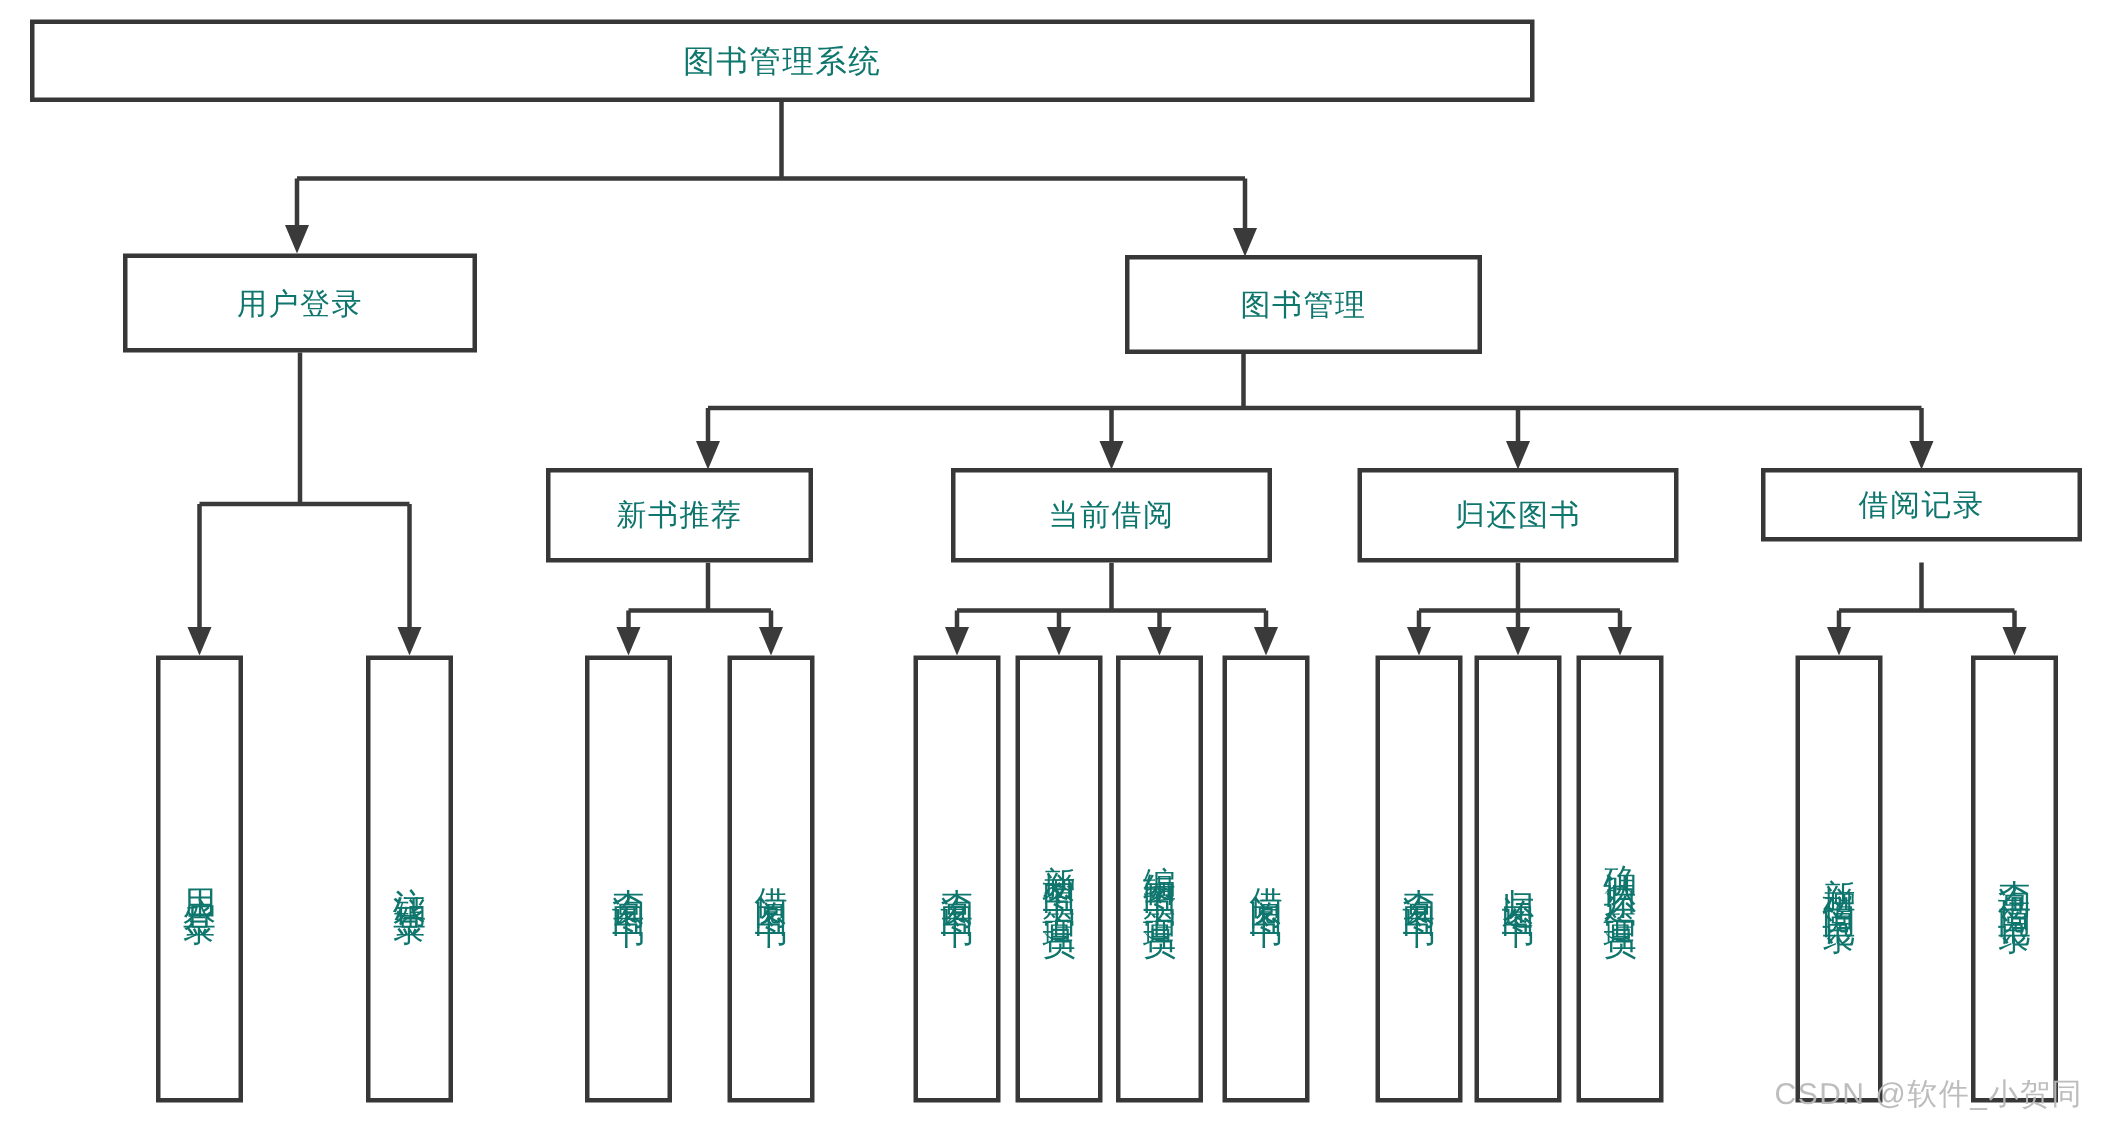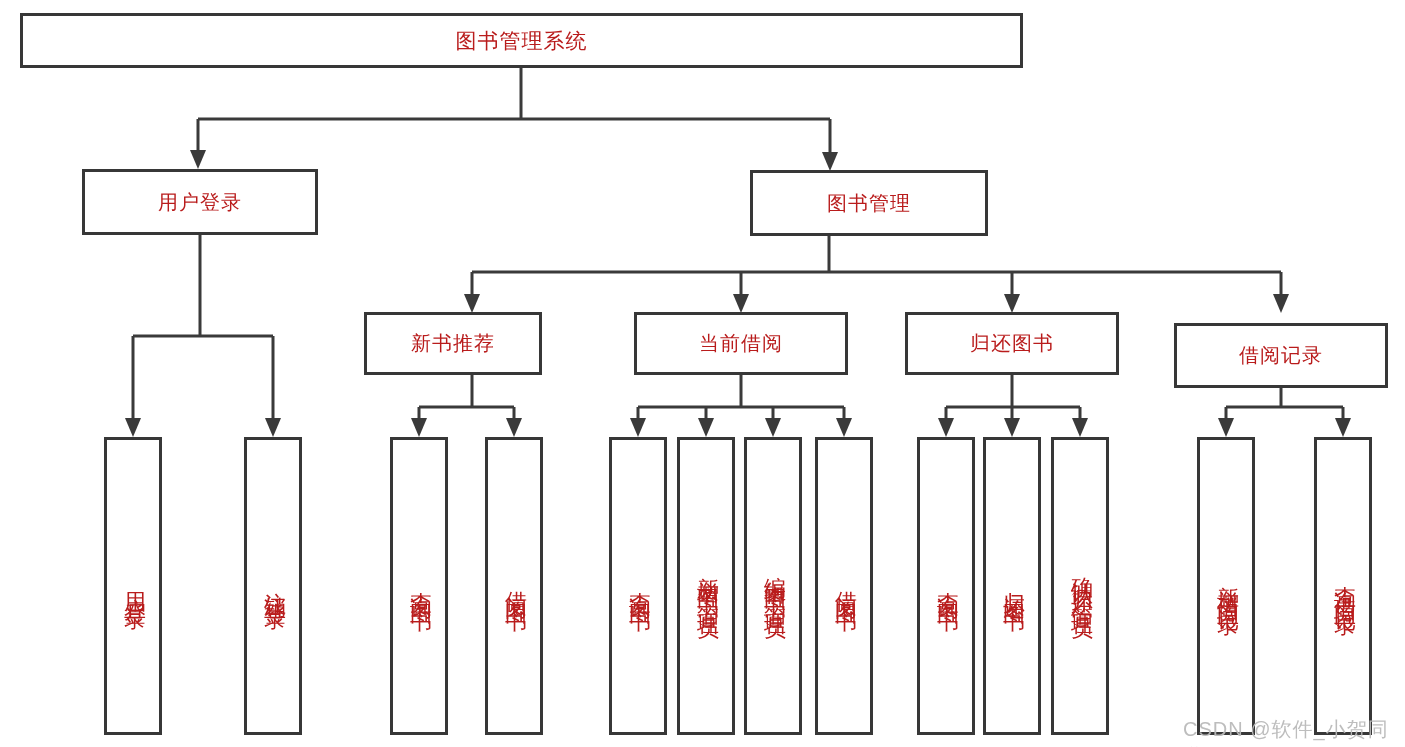--- a/index.html
+++ b/index.html
@@ -12,23 +12,22 @@
   }
   #connectors { position:absolute; left:0; top:0; width:1405px; height:747px; }
   .box {
     position:absolute;
     background:#ffffff;
     border:3px solid #373737;
     box-sizing:border-box;
     display:flex;
     align-items:center;
     justify-content:center;
-    color:#b91c1c;
+    color:#0f766e;
     white-space:nowrap;
-    font-family:Liberation Mono, monospace;
   }
   .h { font-size:20px; letter-spacing:1px; }
   .h.root { font-size:21px; }
   .v {
     writing-mode:vertical-rl;
     font-size:22px;
     letter-spacing:6px;
     line-height:1;
   }
   .leaf { width:58px; top:437px; height:298px; }
@@ -87,21 +86,21 @@
   </svg>
 
   <div class="box h root" style="left:20px; top:13px; width:1003px; height:55px;">图书管理系统</div>
 
   <div class="box h" style="left:82px; top:169px; width:236px; height:66px;">用户登录</div>
   <div class="box h" style="left:710px; top:170px; width:238px; height:66px;margin-left:40px;">图书管理</div>
 
   <div class="box h" style="left:364px; top:312px; width:178px; height:63px;">新书推荐</div>
   <div class="box h" style="left:634px; top:312px; width:214px; height:63px;">当前借阅</div>
   <div class="box h" style="left:905px; top:312px; width:214px; height:63px;">归还图书</div>
-  <div class="box h" style="left:1174px; top:312px; width:214px; height:65px;margin-top:11px;">借阅记录</div>
+  <div class="box h" style="left:1174px; top:312px; width:214px; height:49px;">借阅记录</div>
 
   <div class="box v leaf" style="left:104px;">用户登录</div>
   <div class="box v leaf" style="left:244px;">注销登录</div>
 
   <div class="box v leaf" style="left:390px;">查询图书</div>
   <div class="box v leaf" style="left:485px;">借阅图书</div>
 
   <div class="box v leaf" style="left:609px;">查询图书</div>
   <div class="box v leaf" style="left:677px;">新增图书（管理员）</div>
   <div class="box v leaf" style="left:744px;">编辑图书（管理员）</div>

